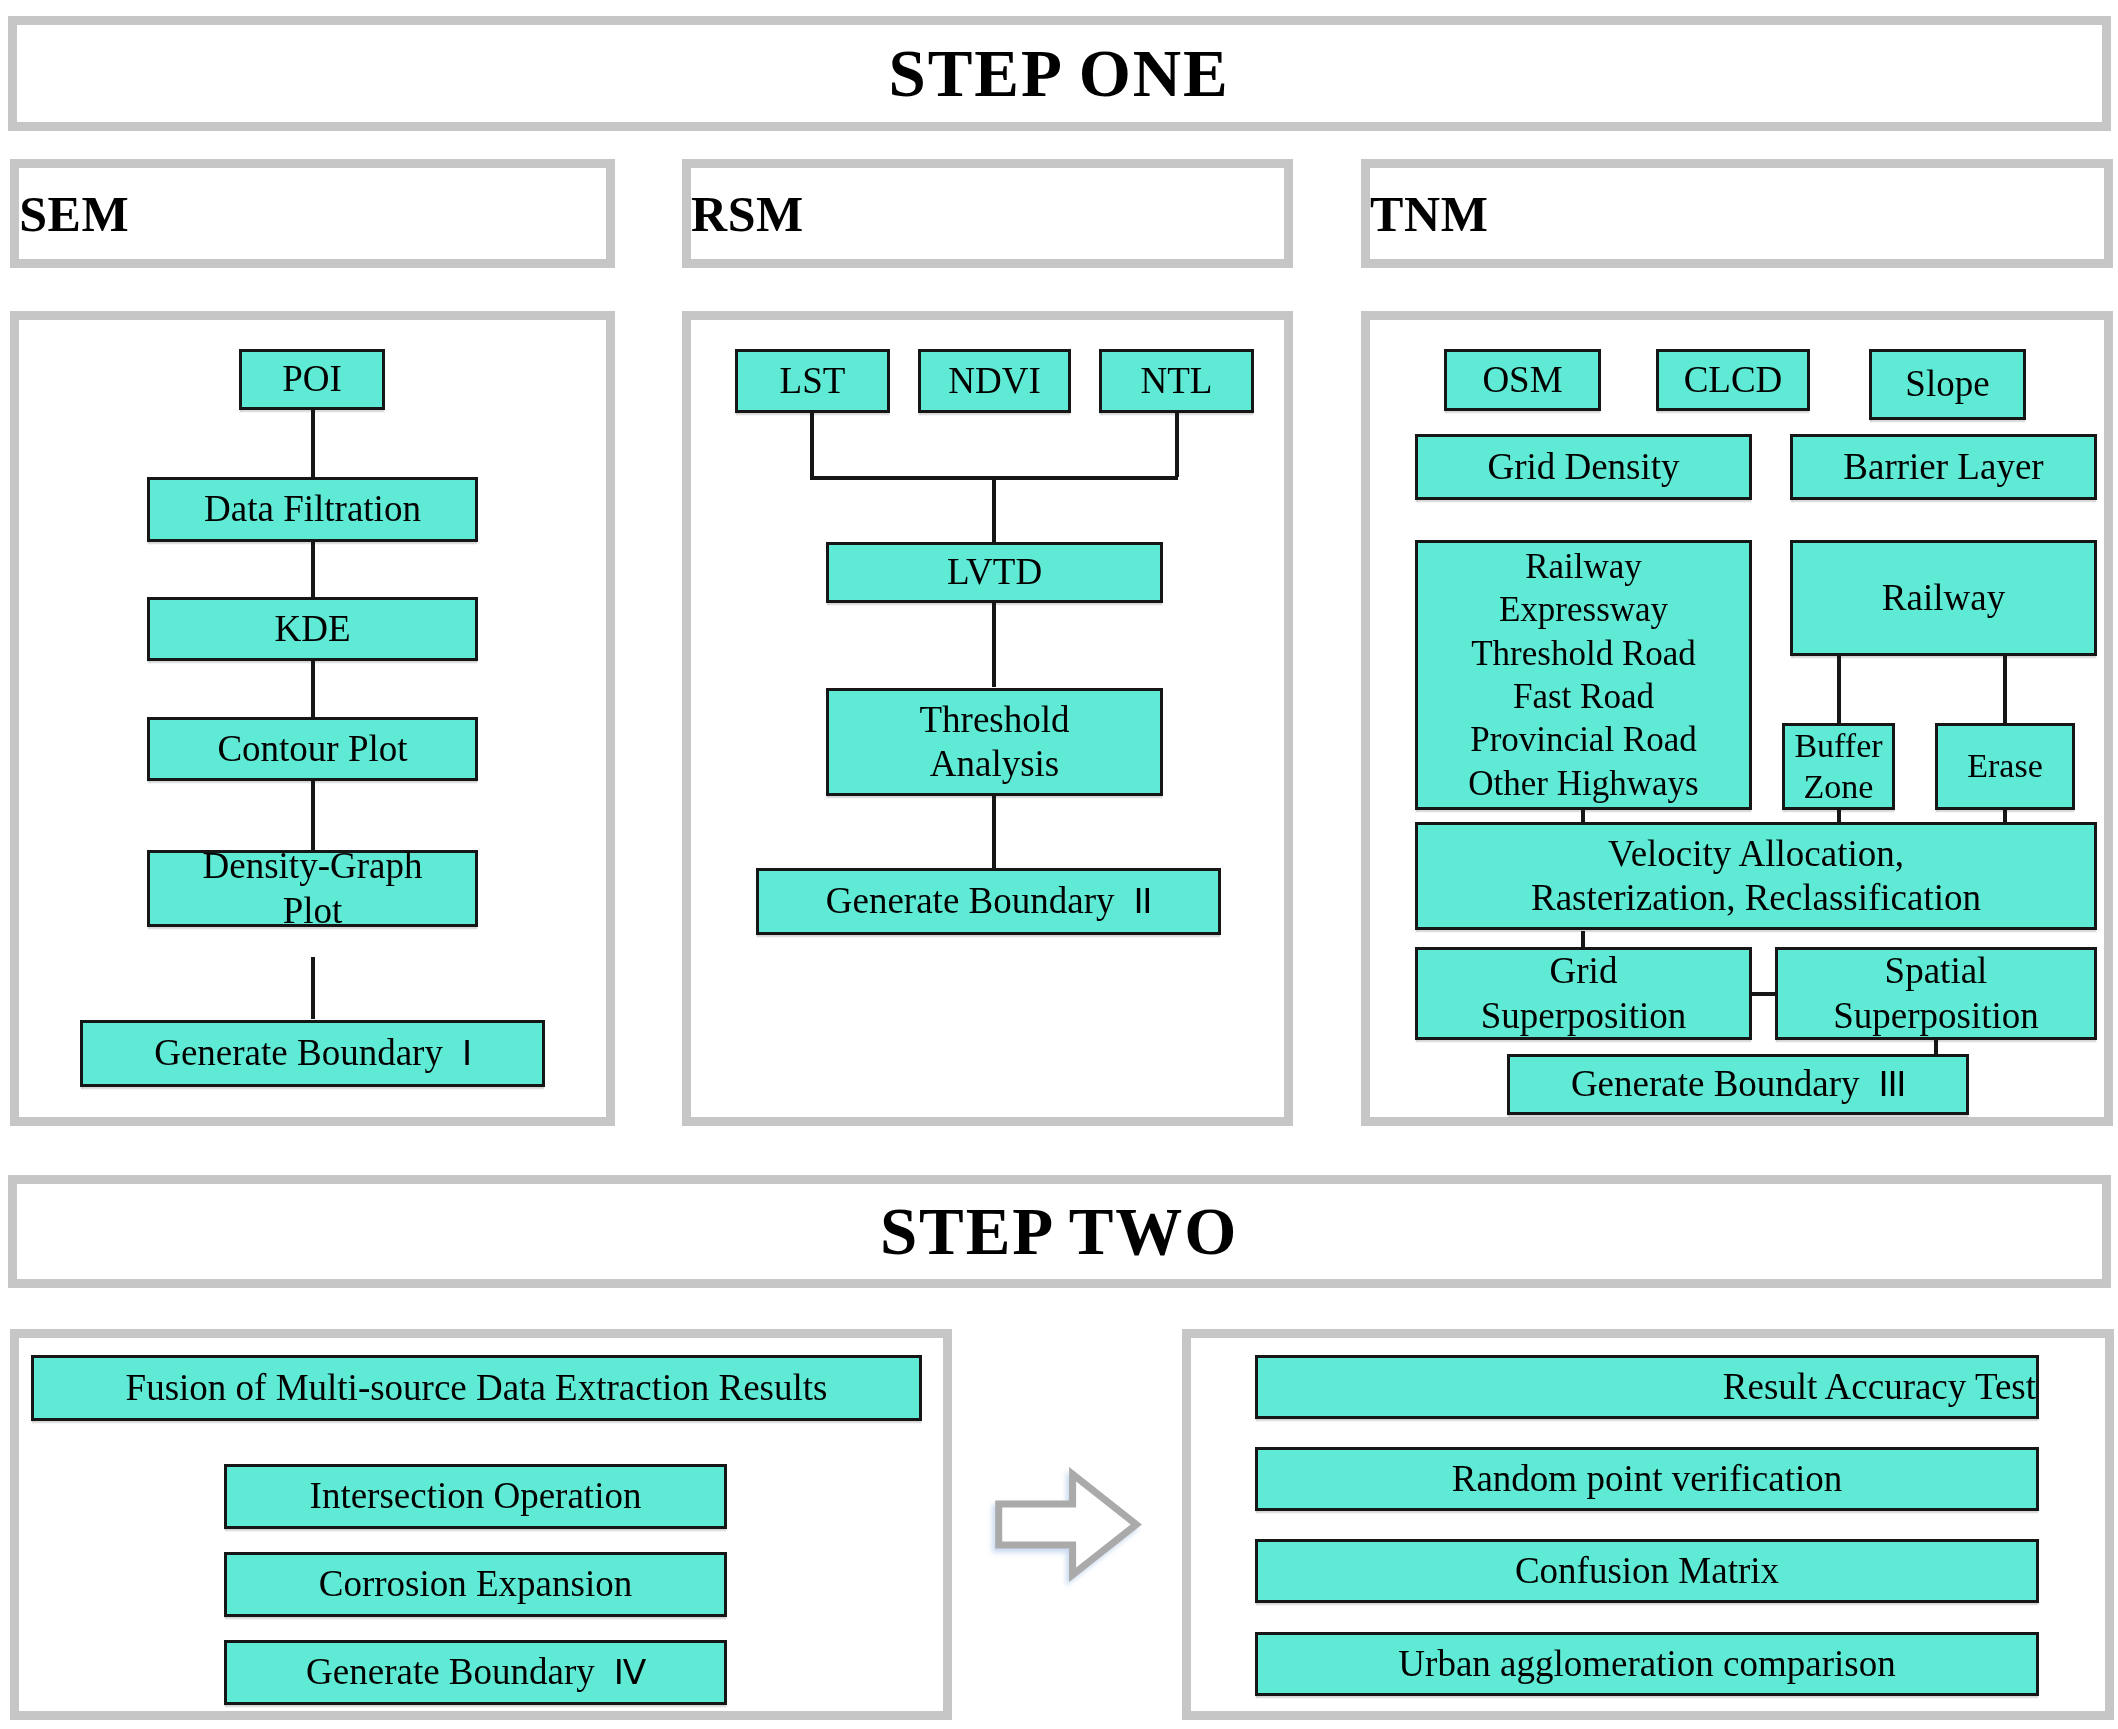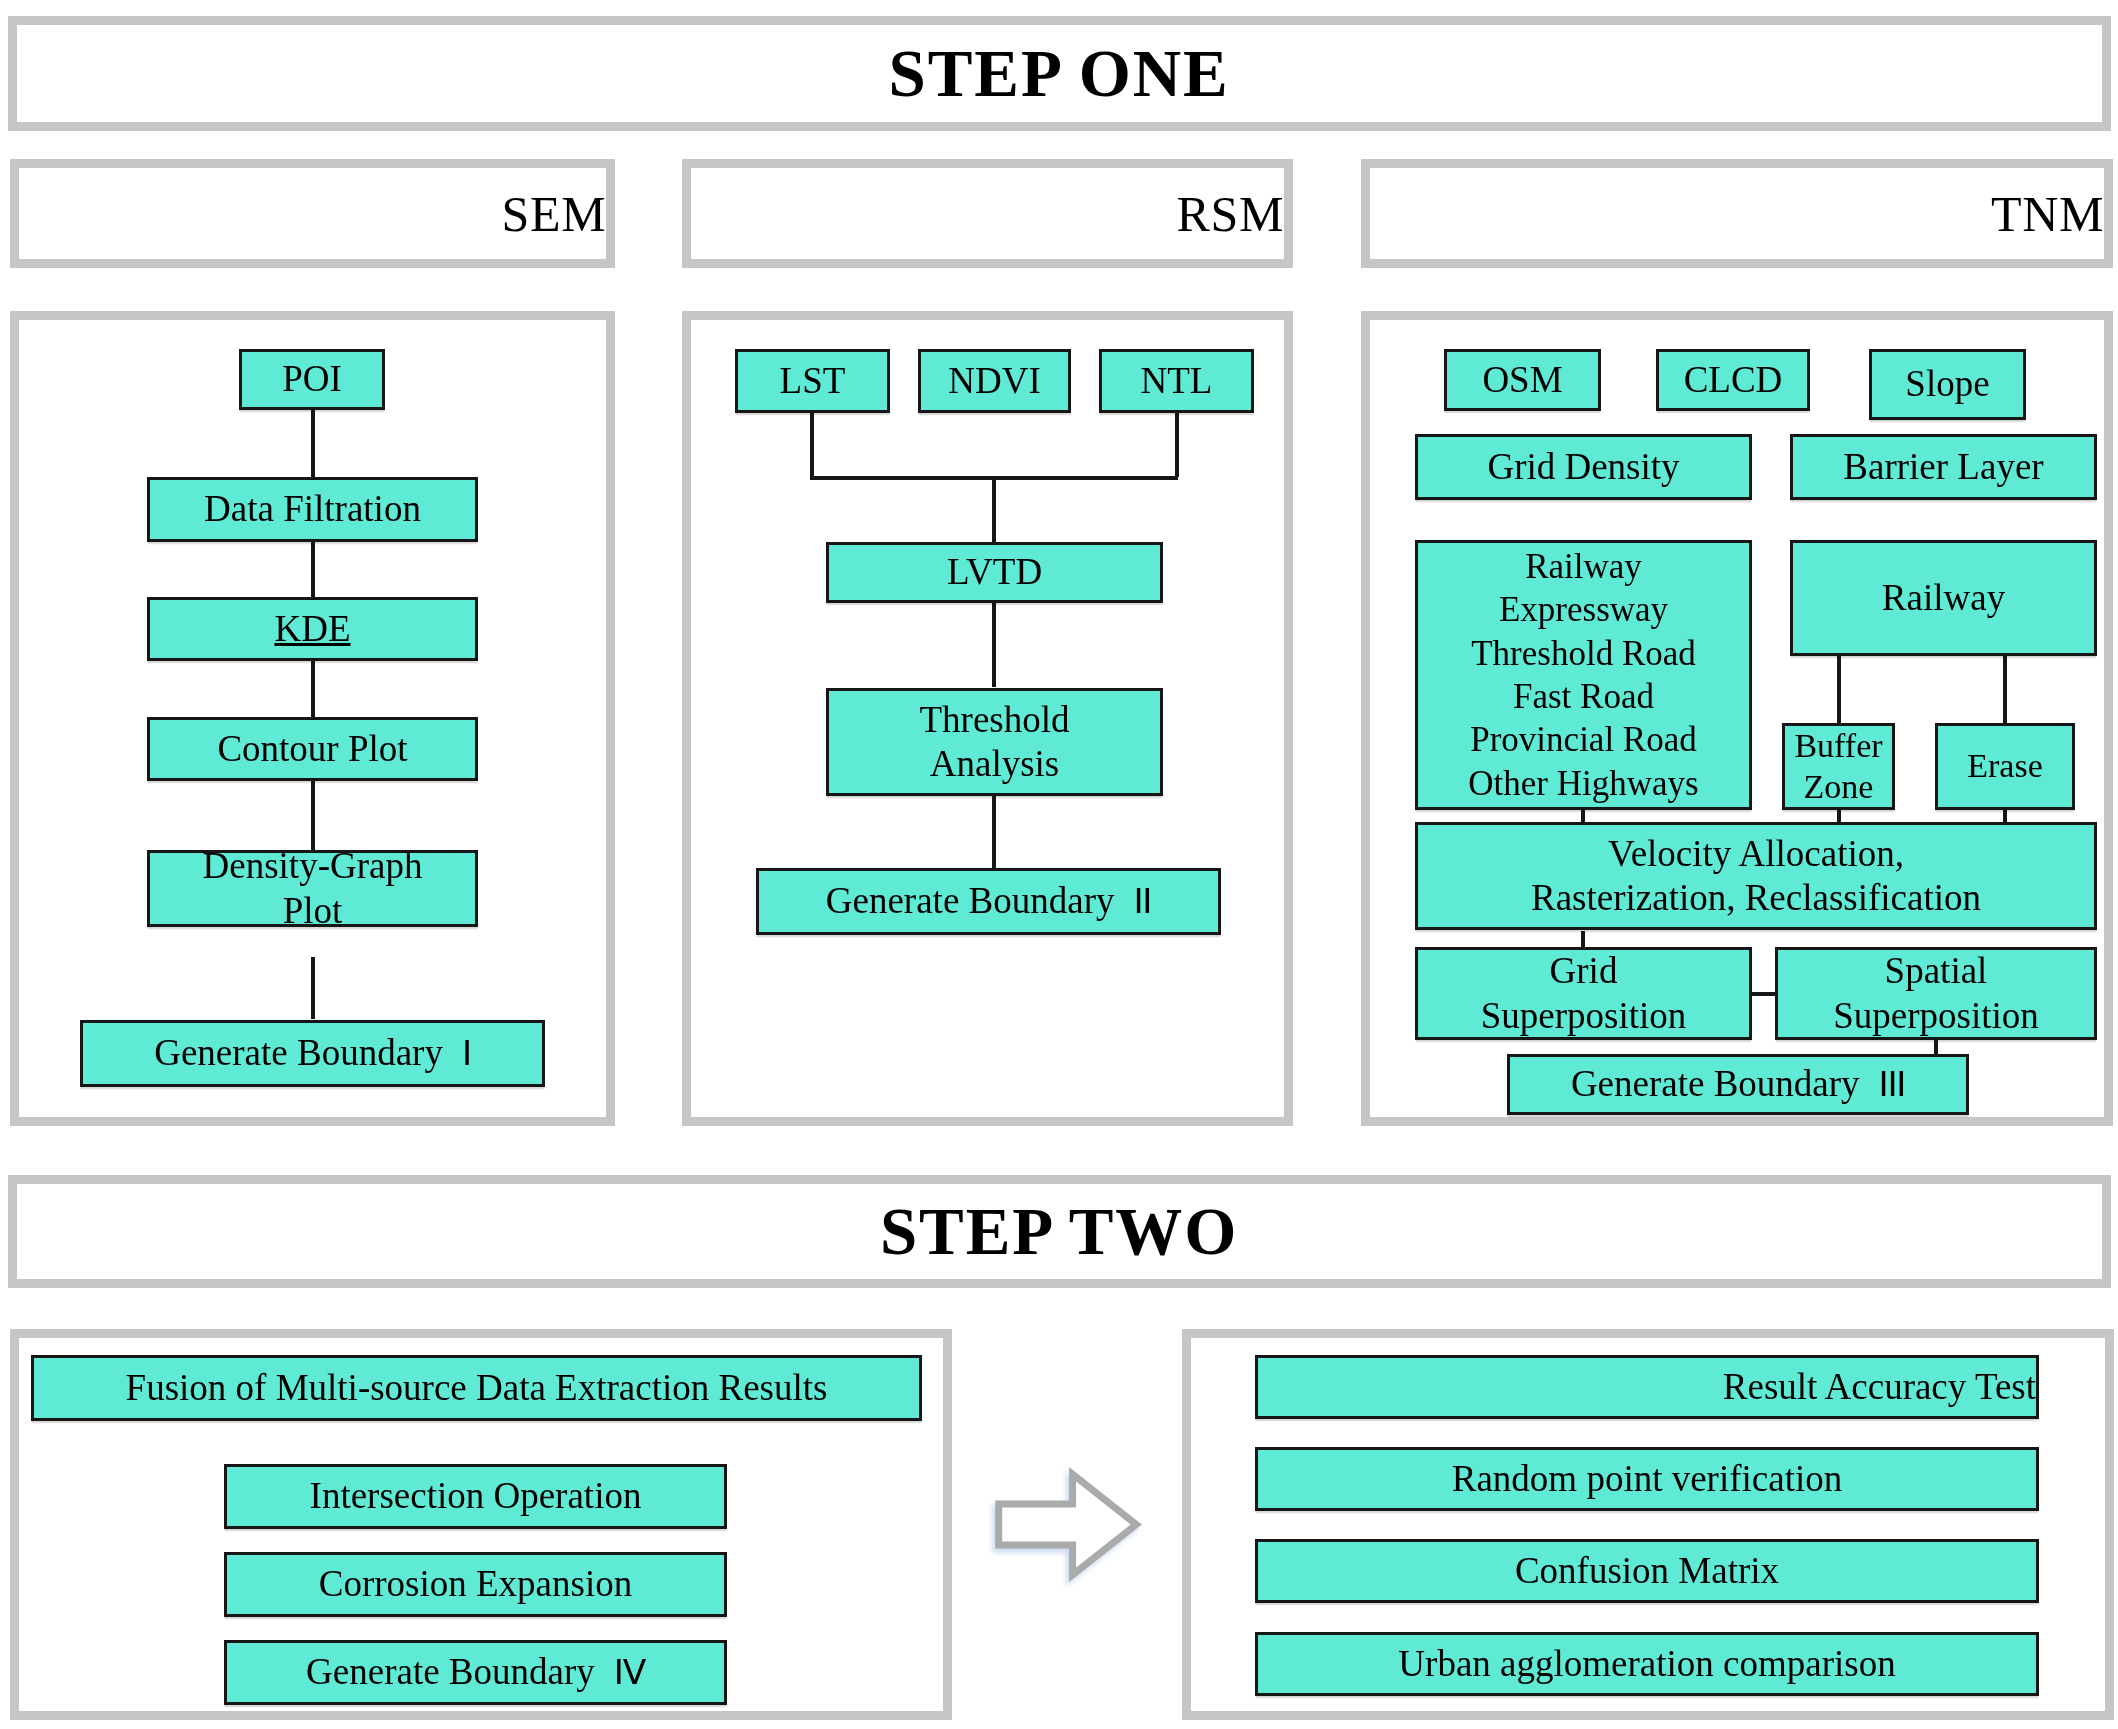--- a/index.html
+++ b/index.html
@@ -15,22 +15,22 @@
     position:absolute;
     box-sizing:border-box;
     border:9px solid #c6c6c6;
     background:#ffffff;
   }
   .banner{
     display:flex;align-items:center;justify-content:center;
     font-weight:bold;font-size:67px;letter-spacing:1.9px;
   }
   .colhdr{
-    display:flex;align-items:center;justify-content:flex-end;
-    font-weight:normal;font-size:50px;letter-spacing:0.6px;
+    display:flex;align-items:center;justify-content:flex-start;
+    font-weight:bold;font-size:50px;letter-spacing:0.6px;
   }
   .node{
     position:absolute;
     box-sizing:border-box;
     border:3.8px solid #161616;
     background:#5eead4;
     display:flex;flex-direction:column;
     align-items:center;justify-content:center;
     text-align:center;
     font-size:37px;line-height:1.2;
@@ -74,21 +74,21 @@
   <div class="node" style="left:239px;top:349px;width:146px;height:61px;">
     <span class="ln">POI</span>
   </div>
   <div class="vline" style="left:311px;top:410px;height:67px;"></div>
 
   <div class="node" style="left:147px;top:477px;width:331px;height:65px;">
     <span class="ln">Data Filtration</span>
   </div>
   <div class="vline" style="left:311px;top:542px;height:55px;"></div>
 
-  <div class="node" style="left:147px;top:597px;width:331px;height:64px;text-decoration:underline;">
+  <div class="node" style="left:147px;top:597px;width:331px;height:64px;">
     <span class="ln">KDE</span>
   </div>
   <div class="vline" style="left:311px;top:661px;height:56px;"></div>
 
   <div class="node" style="left:147px;top:717px;width:331px;height:64px;">
     <span class="ln">Contour Plot</span>
   </div>
   <div class="vline" style="left:311px;top:780px;height:70px;"></div>
 
   <div class="node" style="left:147px;top:850px;width:331px;height:77px;">

